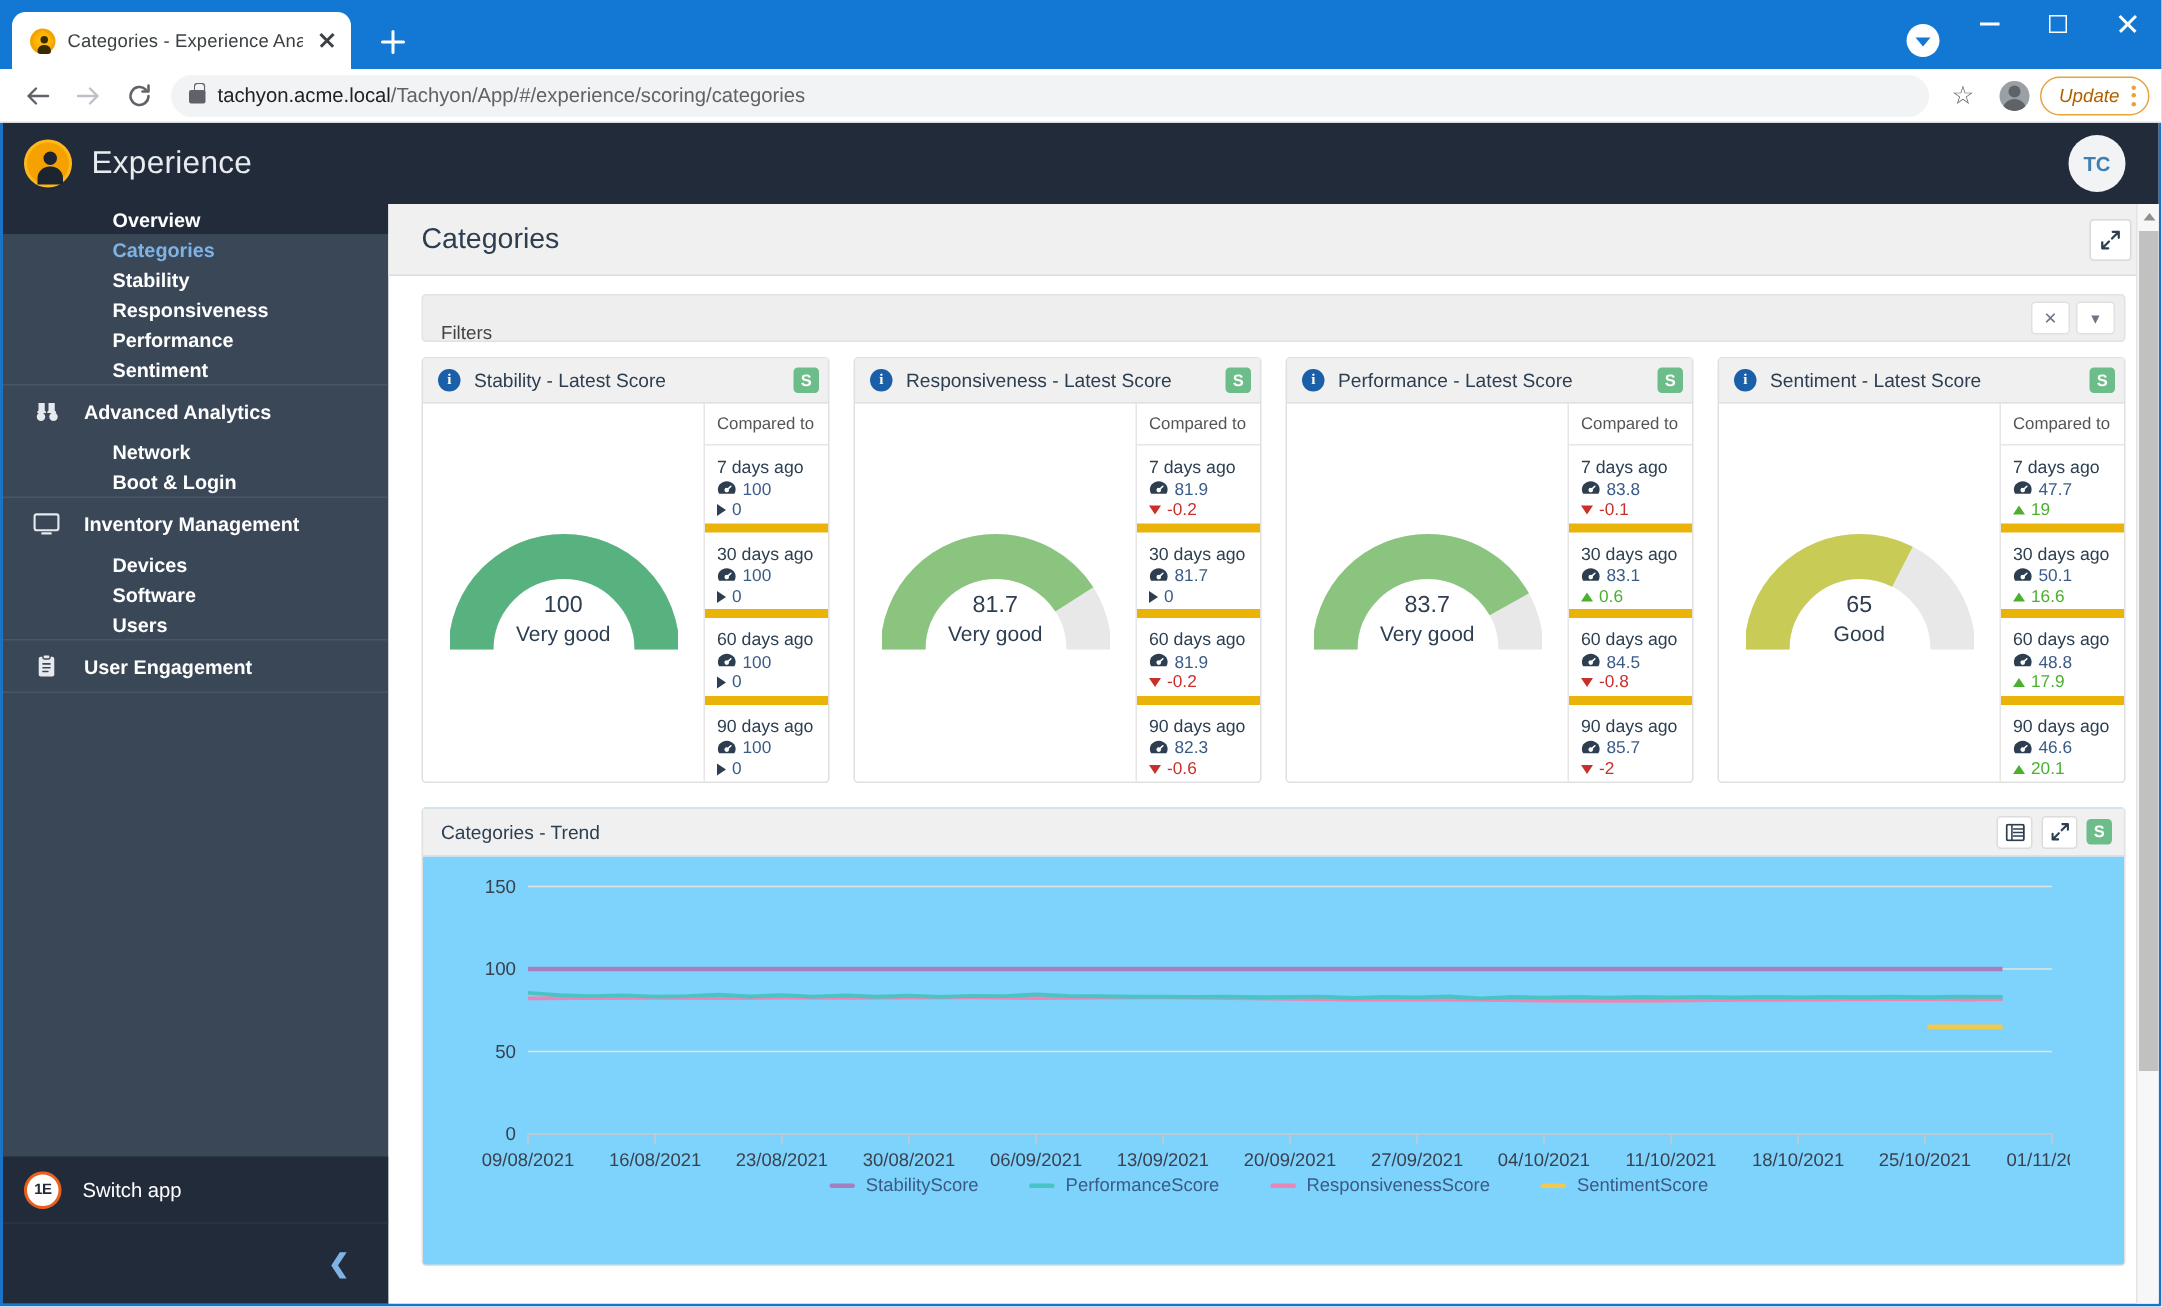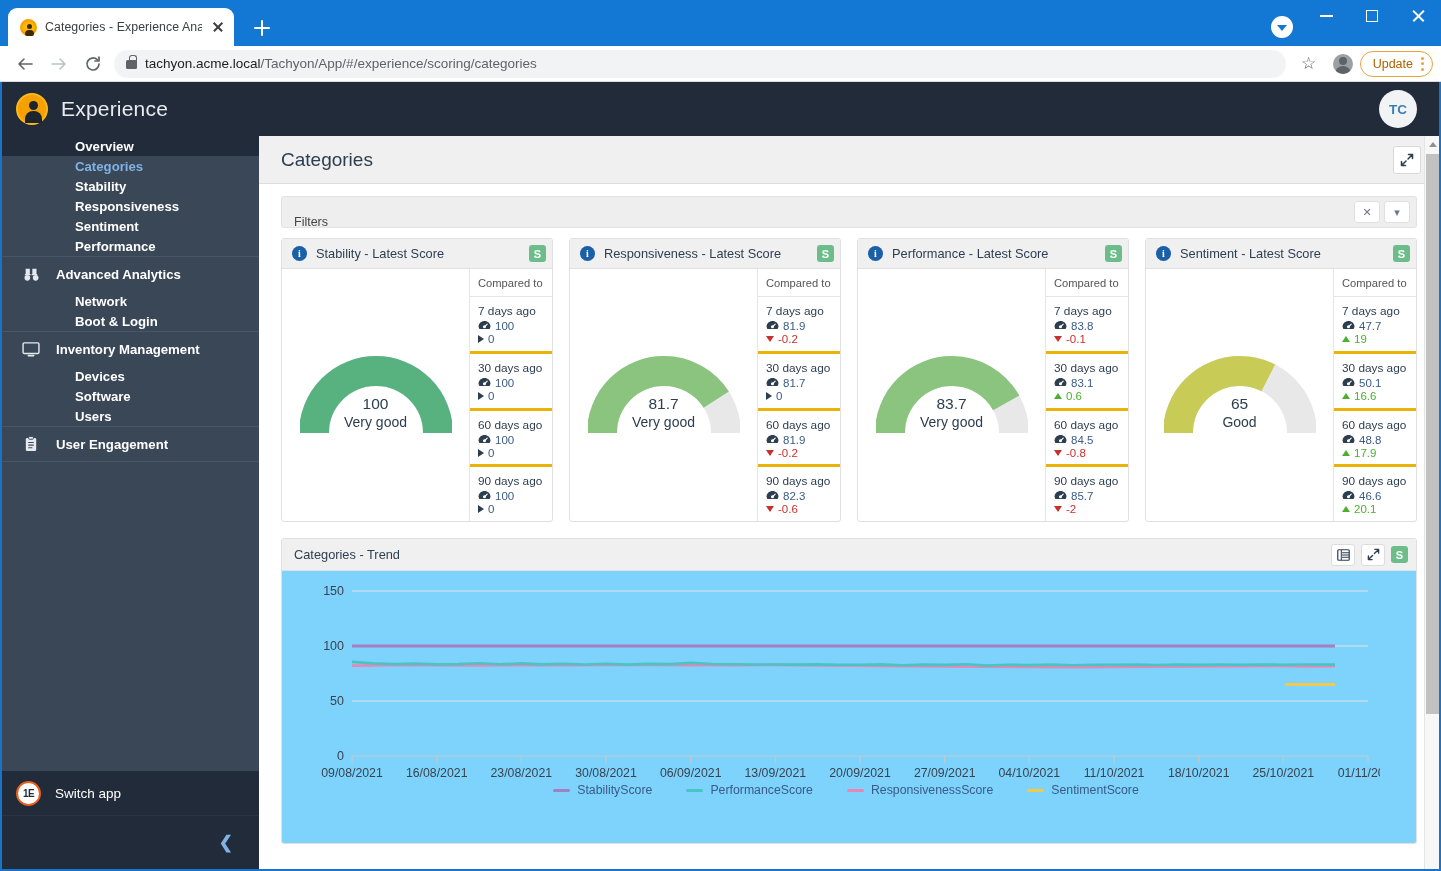--- a/index.html
+++ b/index.html
@@ -85,20 +85,21 @@
   .lock{ width:11px; height:9px; background:#5f6368; border-radius:1.5px; position:relative; flex:0 0 auto; margin-top:2px;}
   .lock::before{ content:""; position:absolute; left:2.5px; top:-5px; width:6px; height:6px; border:1.6px solid #5f6368; border-bottom:none; border-radius:3px 3px 0 0;}
   .star{ color:#5f6368; font-size:17px; line-height:1; }
   .profile-ic{ width:20px;height:20px;border-radius:50%;background:#9aa0a6; position:relative; overflow:hidden;}
   .profile-ic::before{content:"";position:absolute;left:6px;top:3px;width:8px;height:8px;border-radius:50%;background:#5f6368;}
   .profile-ic::after{content:"";position:absolute;left:2px;top:12px;width:16px;height:10px;border-radius:8px 8px 0 0;background:#5f6368;}
   .update-pill{
     height:26px; border:1px solid #e8a33d; border-radius:13px; color:#b06000;
     display:flex;align-items:center; gap:8px; padding:0 8px 0 12px; font-size:12.5px; cursor:pointer;
     background:#fff;
+    font-style:italic;
   }
   .kebab{ display:flex;flex-direction:column; gap:2.5px; }
   .kebab i{ width:3px;height:3px;border-radius:50%;background:#e8a33d; display:block;}
 
   
   .app{ position:absolute; left:2px; top:82px; width:1437px; height:787px; background:#ffffff; display:flex; flex-direction:column; }
   .topbar{
     height:54px; background:#222b3a; display:flex; align-items:center; padding:0 22px 0 14px;
     flex:0 0 auto;
   }
@@ -203,21 +204,21 @@
   .gauge-text{
     position:absolute; left:0; right:0; top:46px; text-align:center;
     font-size:15.5px; color:#2c3e50; line-height:1.22;
   }
   .gauge-text .lbl{ font-size:14px; display:block; }
 
   .compare{ width:82px; flex:0 0 auto; display:flex; flex-direction:column; }
   .compare-head{
     font-size:11.2px; color:#555; padding:8px 0 7px 8px; border-bottom:1px solid #e6e6e6;
   }
-  .cmp-row{ flex:1 1 0; border-bottom:3px solid #eab308; padding:7px 0 0 8px; }
+  .cmp-row{ flex:1 1 0; border-bottom:6px solid #eab308; padding:7px 0 0 8px; }
   .cmp-row:last-child{ border-bottom:none; }
   .cmp-when{ font-size:11.8px; color:#2c3e50; margin-bottom:2px; }
   .cmp-val{ font-size:11.5px; color:#3a5b87; display:flex; align-items:center; gap:4px; margin-bottom:1px;}
   .cmp-delta{ font-size:11.5px; display:flex; align-items:center; gap:4px; }
   .cmp-delta.up{ color:#4caf2f; }
   .cmp-delta.down{ color:#c9302c; }
   .cmp-delta.flat{ color:#3a5b87; }
   .tri-up{ width:0;height:0;border-left:4.5px solid transparent;border-right:4.5px solid transparent;border-bottom:6px solid #4caf2f;}
   .tri-down{ width:0;height:0;border-left:4.5px solid transparent;border-right:4.5px solid transparent;border-top:6px solid #c9302c;}
   .tri-flat{ width:0;height:0;border-top:4px solid transparent;border-bottom:4px solid transparent;border-left:6px solid #2c3e50;}
@@ -338,24 +339,24 @@
             <div class="nav-item sel">
                 <span>Categories</span>
               </div>
             <div class="nav-item">
                 <span>Stability</span>
               </div>
             <div class="nav-item">
                 <span>Responsiveness</span>
               </div>
             <div class="nav-item">
+                <span>Performance</span>
+              </div>
+            <div class="nav-item">
                 <span>Sentiment</span>
-              </div>
-            <div class="nav-item">
-                <span>Performance</span>
               </div>
           </div>
 
           <div class="nav-group">
             <div class="nav-head">
               <span class="ic">
                 <svg width="17" height="15" viewBox="0 0 20 18">
                     <path d="M4 2h4v6l1 1v1H2V9l1-1V2z" fill="#e6eaee"></path>
                     <path d="M12 2h4v6l1 1v1h-7V9l1-1V2z" fill="#e6eaee"></path>
                     <circle cx="5" cy="13" r="3.4" fill="#e6eaee"></circle>

